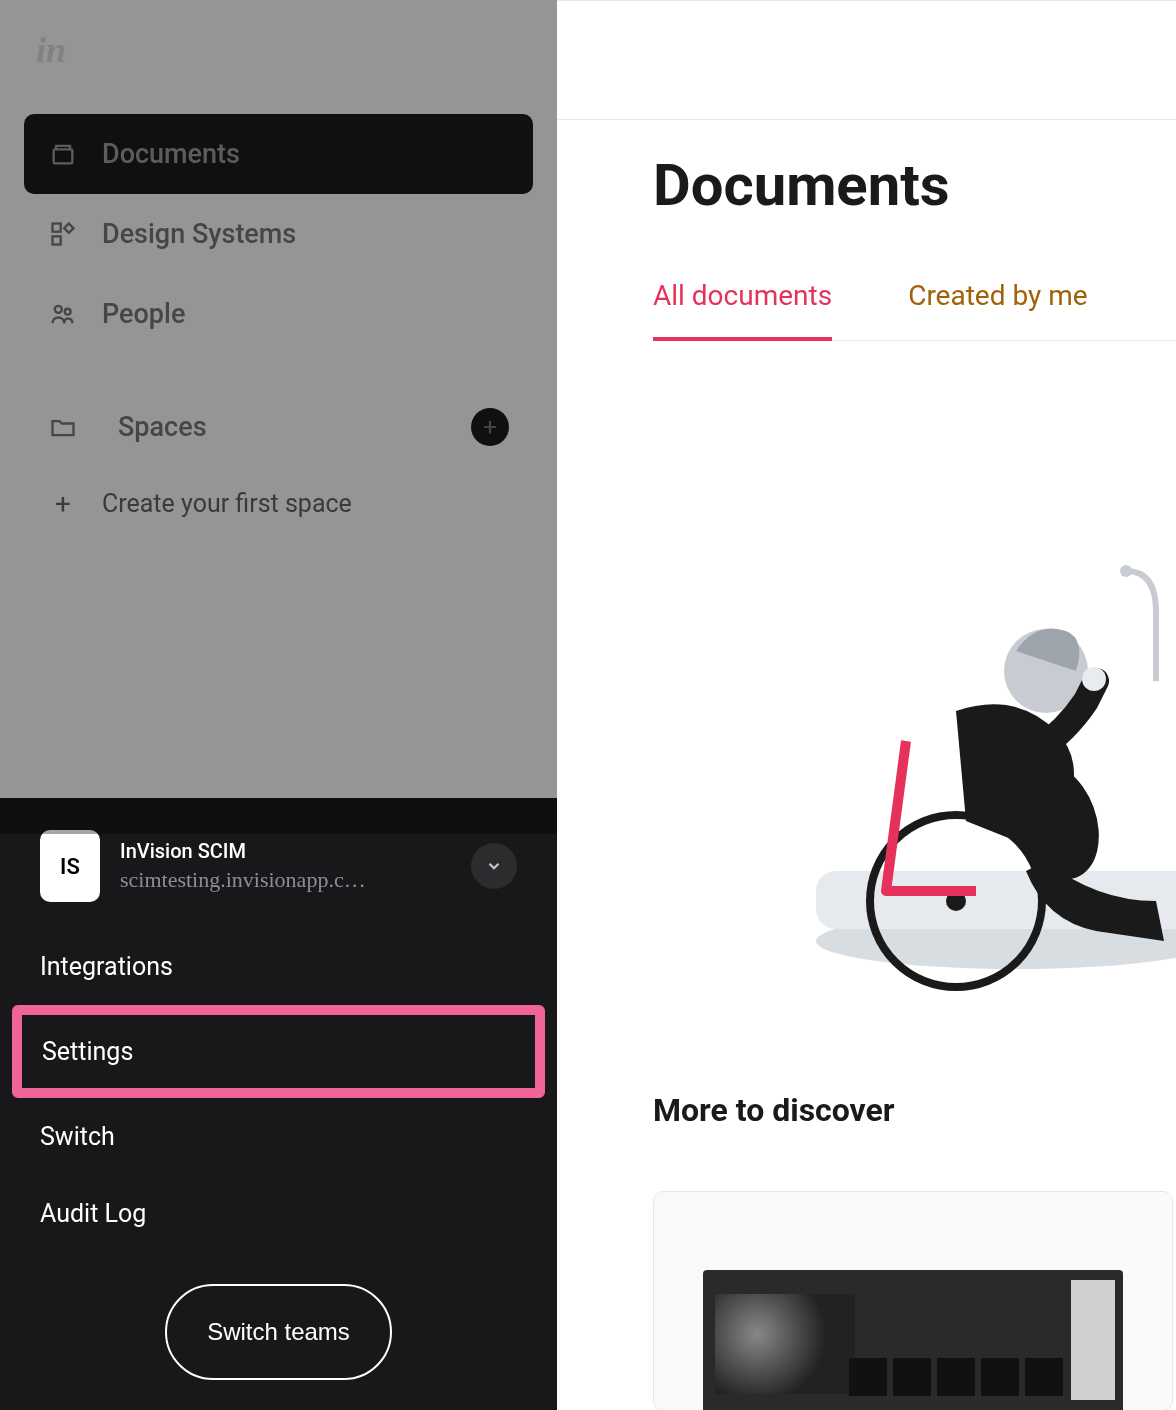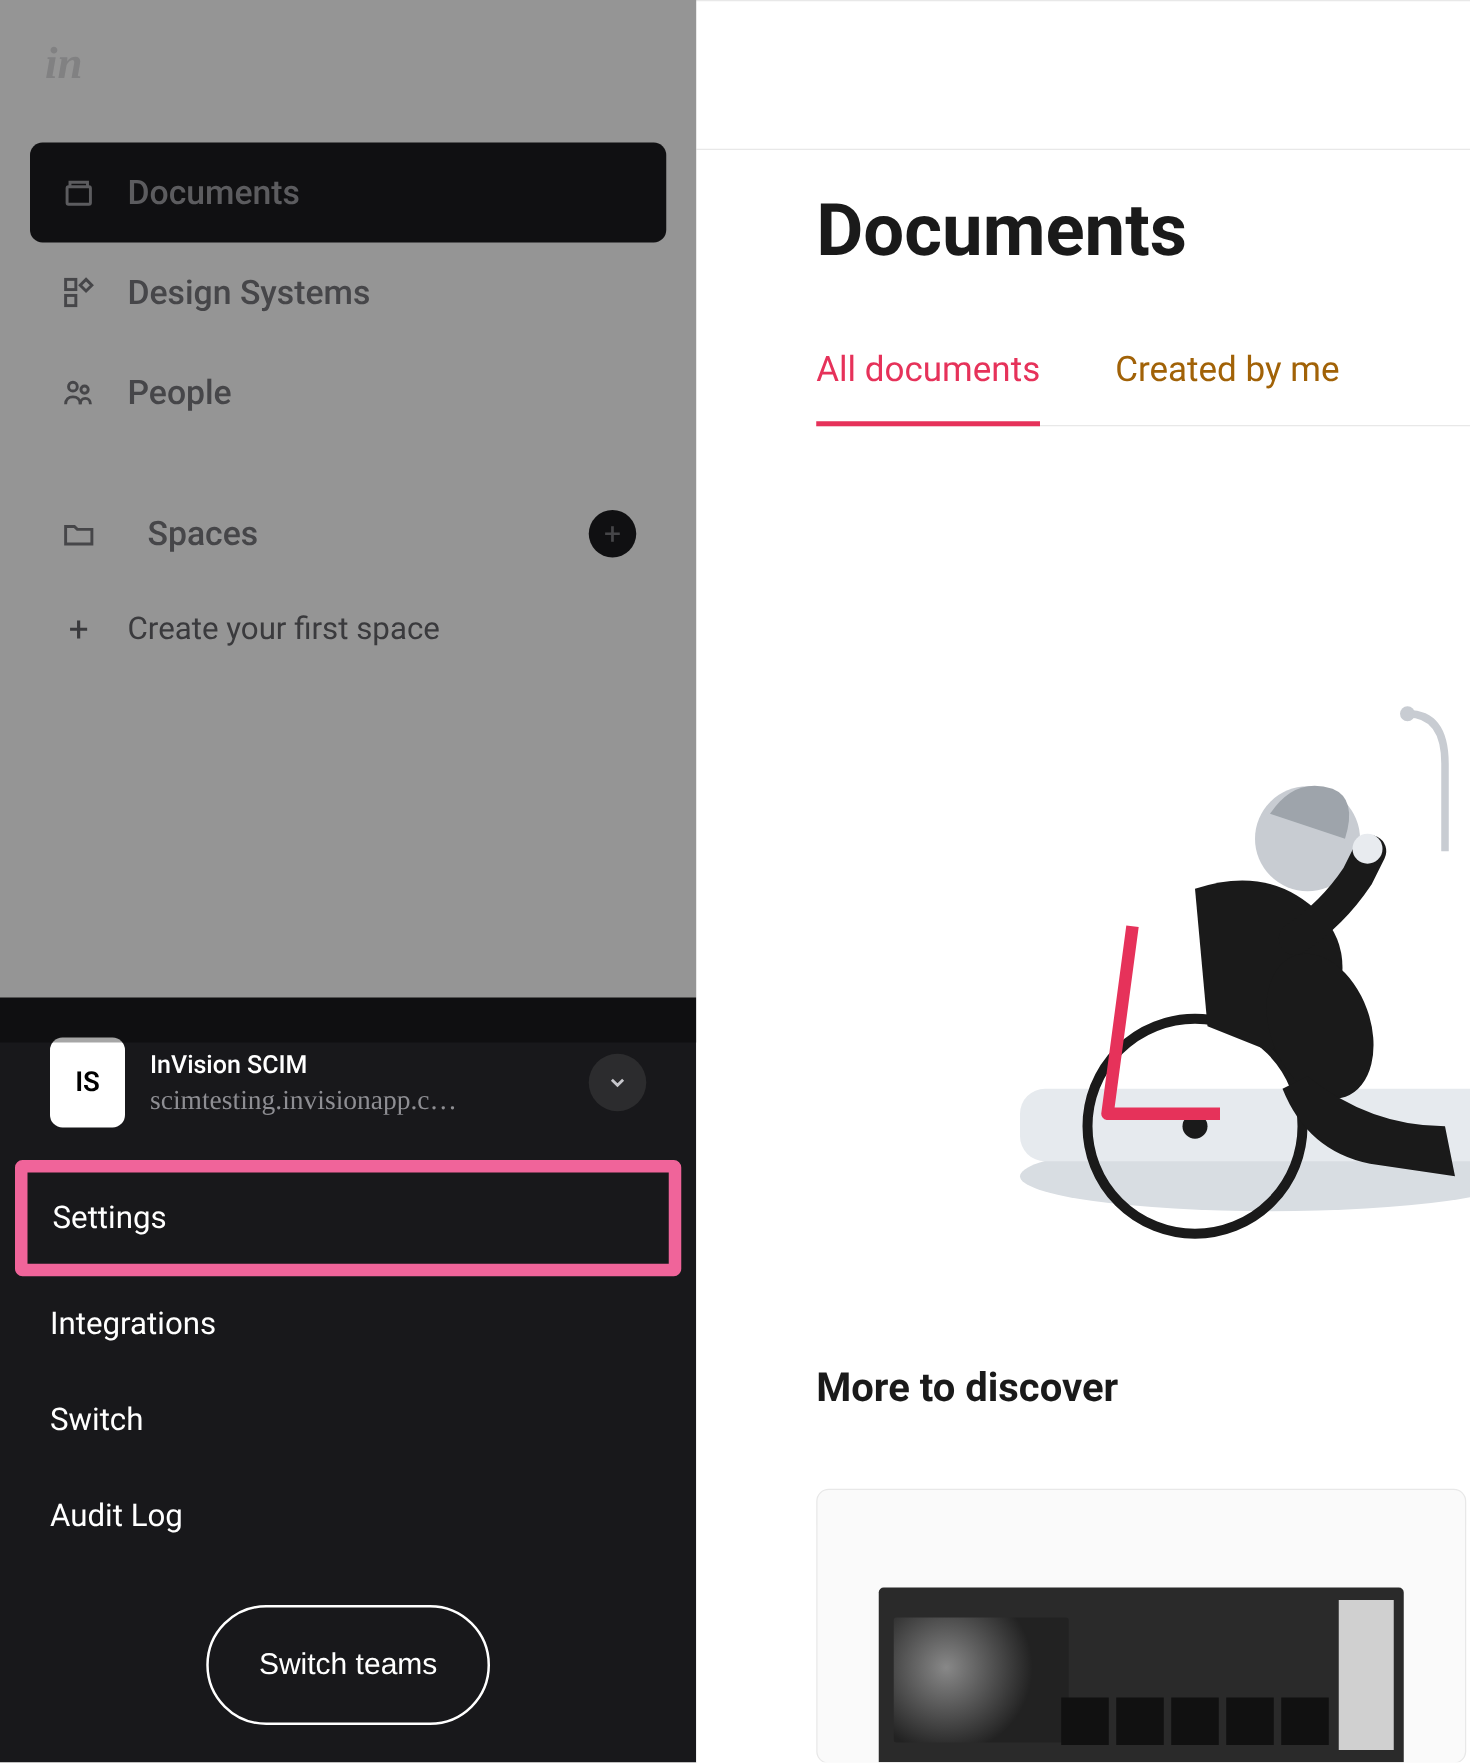--- a/index.html
+++ b/index.html
@@ -177,21 +177,21 @@
       padding: 150px 0 0 96px;
     }
     .page-title {
       font-size: 58px;
       font-weight: 700;
       color: #1a1a1a;
       margin-bottom: 60px;
     }
     .tabs {
       display: flex;
-      gap: 60px;
+      gap: 76px;
       border-bottom: 1px solid #e8e8e8;
       margin-left: 0;
     }
     .tab {
       font-size: 28px;
       padding-bottom: 28px;
       color: #a16207;
       cursor: pointer;
       position: relative;
     }
@@ -349,25 +349,25 @@
         <div class="team-url">scimtesting.invisionapp.c…</div>
       </div>
       <div class="chevron-btn">
         <svg width="18" height="18" viewBox="0 0 24 24" fill="none" stroke="#c7c7cc" stroke-width="3">
             <path d="M6 9l6 6 6-6"></path>
           </svg>
       </div>
     </div>
 
     <div class="menu-list">
+      <div class="menu-item">
+        <span>Integrations</span>
+      </div>
       <div class="menu-item highlighted">
         <span>Settings</span>
-      </div>
-      <div class="menu-item">
-        <span>Integrations</span>
       </div>
       <div class="menu-item">
         <span>Switch</span>
       </div>
       <div class="menu-item">
         <span>Audit Log</span>
       </div>
     </div>
 
     <button class="switch-teams">Switch teams</button>

